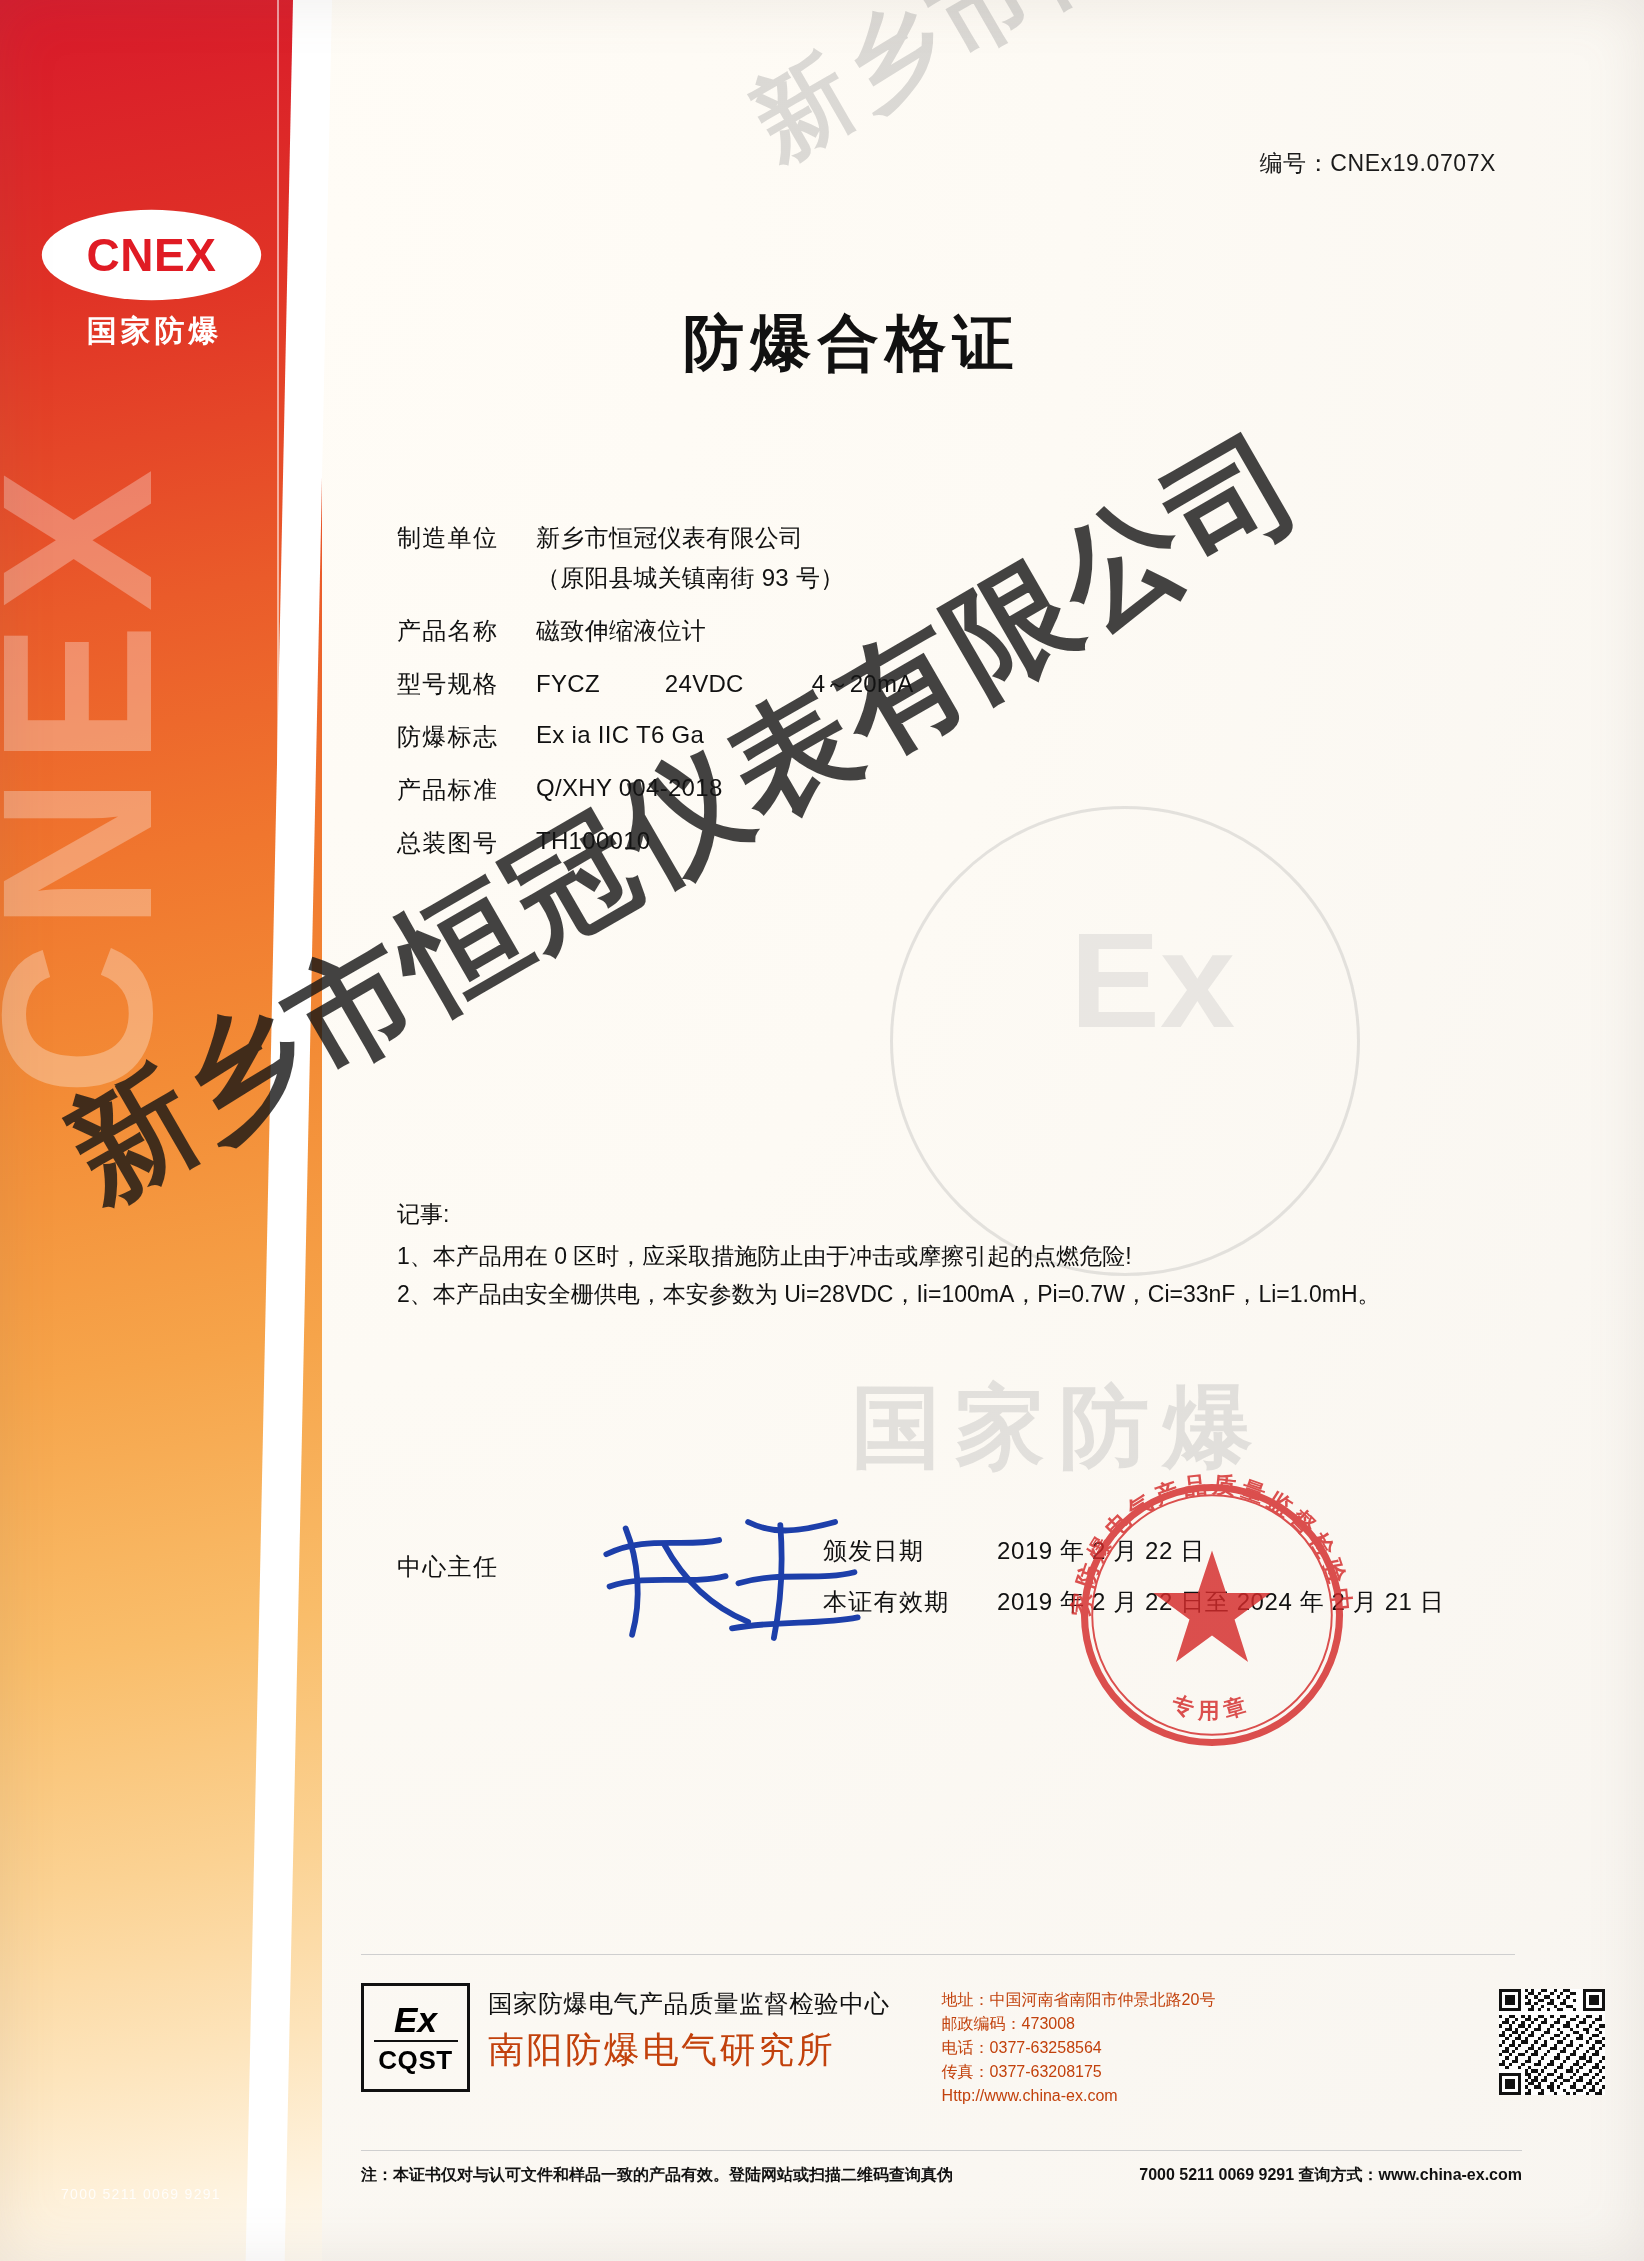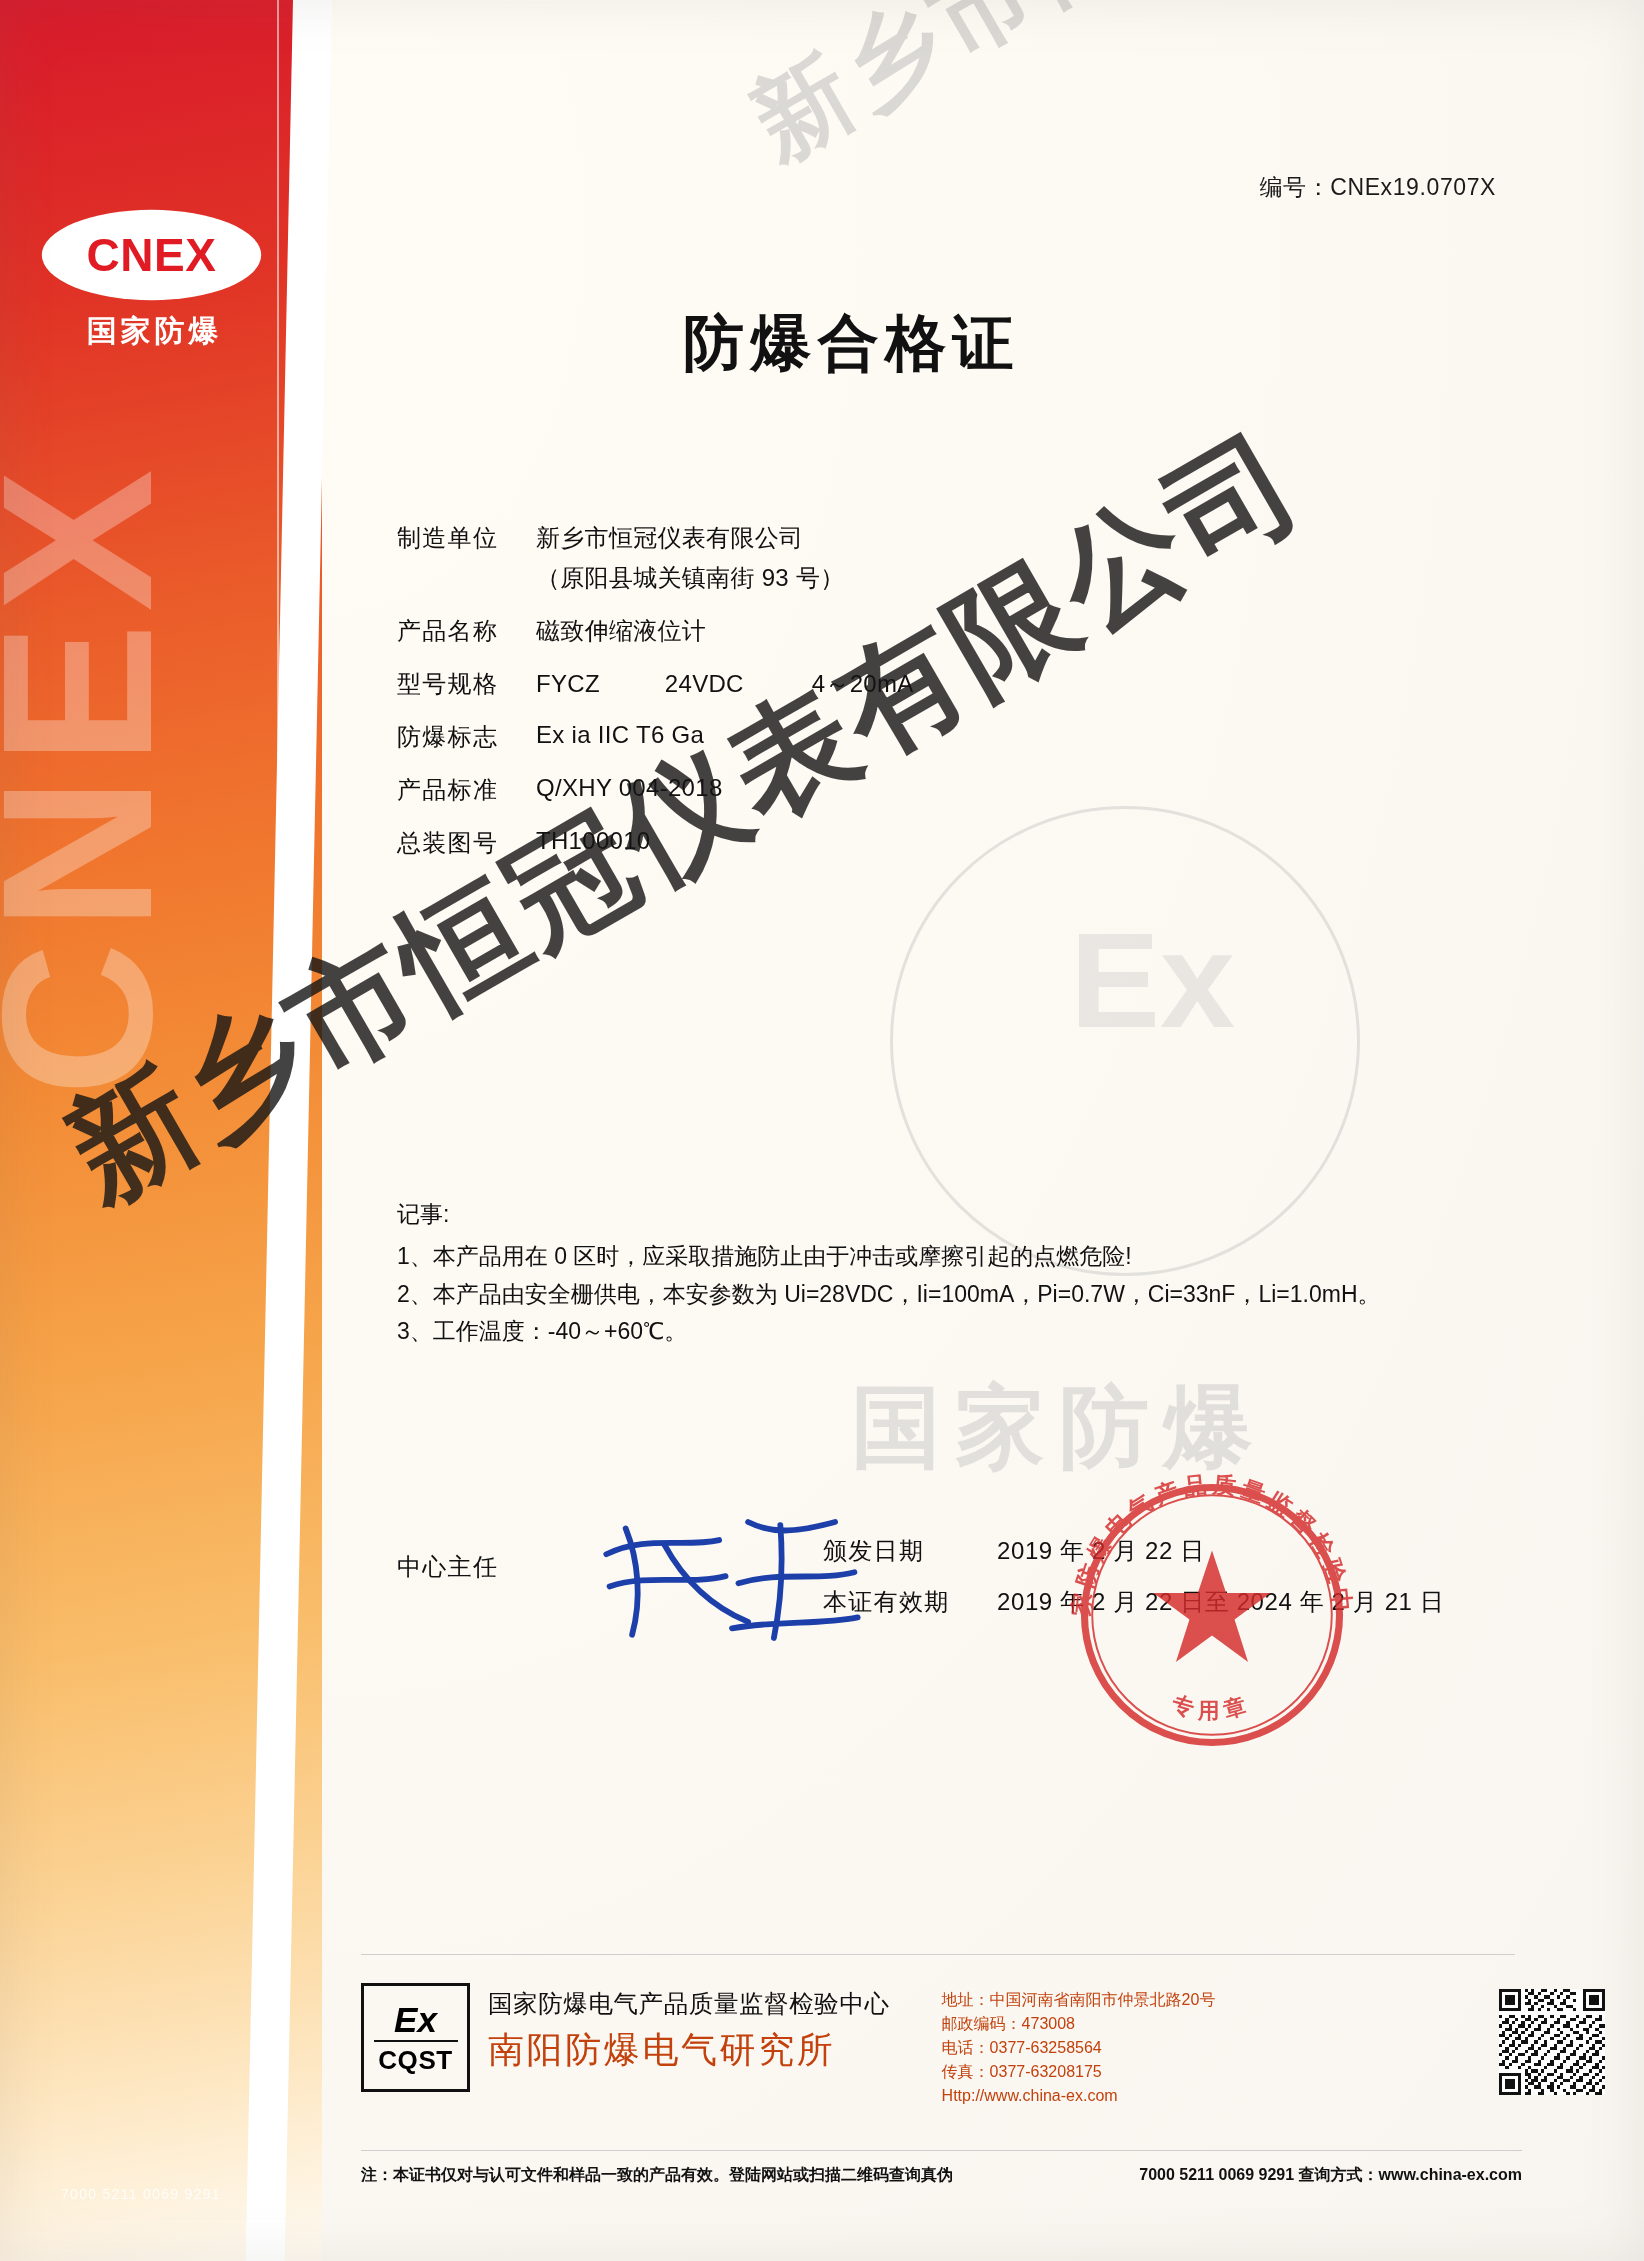--- a/index.html
+++ b/index.html
@@ -134,21 +134,20 @@
   }
 
   
   .cert-no {
     position: absolute;
     right: 148px;
     top: 148px;
     font-size: 23px;
     color: #1a1a1a;
     letter-spacing: 0.6px;
-    margin-top: 24px;
   }
 
   
   .doc-title {
     position: absolute;
     left: 683px;
     top: 303px;
     font-size: 61px;
     font-weight: bold;
     letter-spacing: 6.4px;
@@ -482,21 +481,20 @@
       <div class="field-label">总装图号</div>
       <div class="field-value">TH100010</div>
     </div>
   </div>
 
 
   <div class="notes">
     <div class="notes-title">记事:</div>
     <div>1、本产品用在 0 区时，应采取措施防止由于冲击或摩擦引起的点燃危险!</div>
     <div>2、本产品由安全栅供电，本安参数为 Ui=28VDC，Ii=100mA，Pi=0.7W，Ci=33nF，Li=1.0mH。</div>
-    <div>3、工作温度：-40～+60℃。</div>
   </div>
 
   <div class="sig-area">
     <div class="sig-label">中心主任</div>
 
     <svg class="sig-mark" viewBox="0 0 450 220">
       <g fill="none" stroke="#1d3faa" stroke-width="9" stroke-linecap="round" stroke-linejoin="round">
         <path d="M30 70 C 90 40, 150 60, 205 48"></path>
         <path d="M60 30 C 80 80, 85 140, 70 195"></path>
         <path d="M35 120 C 95 100, 160 118, 215 104"></path>

